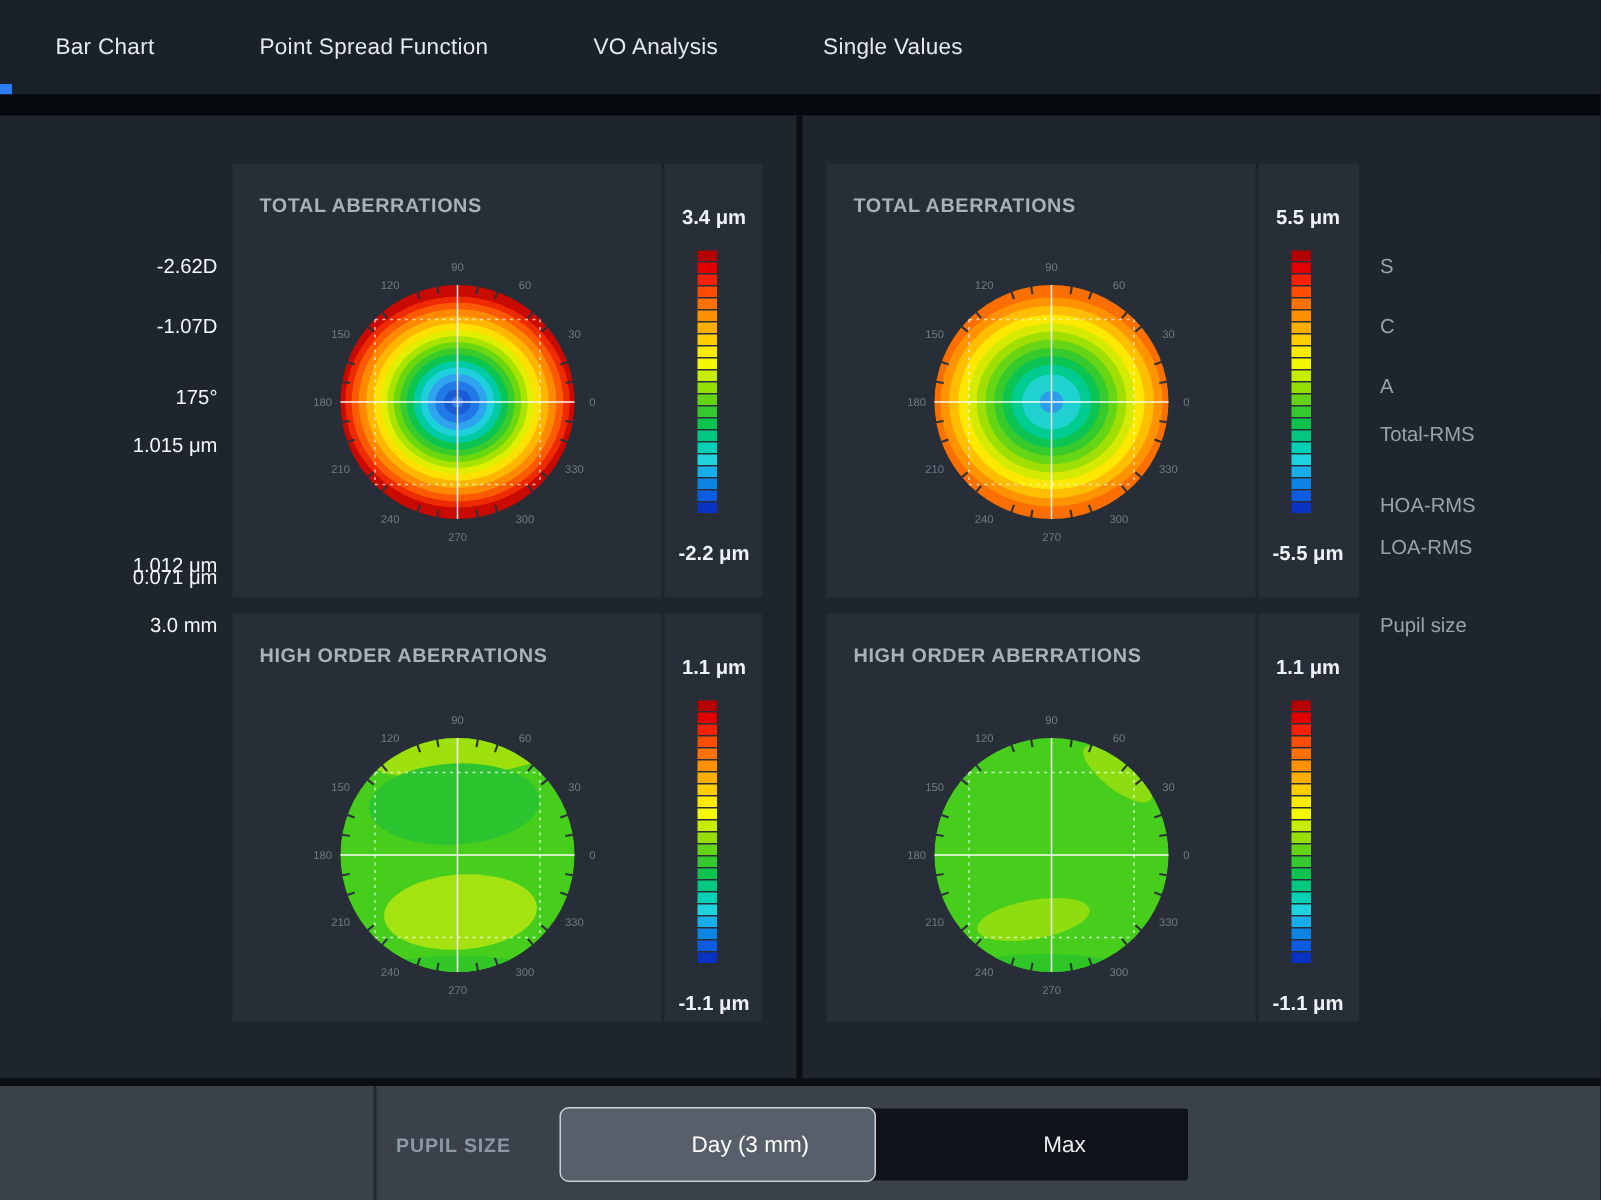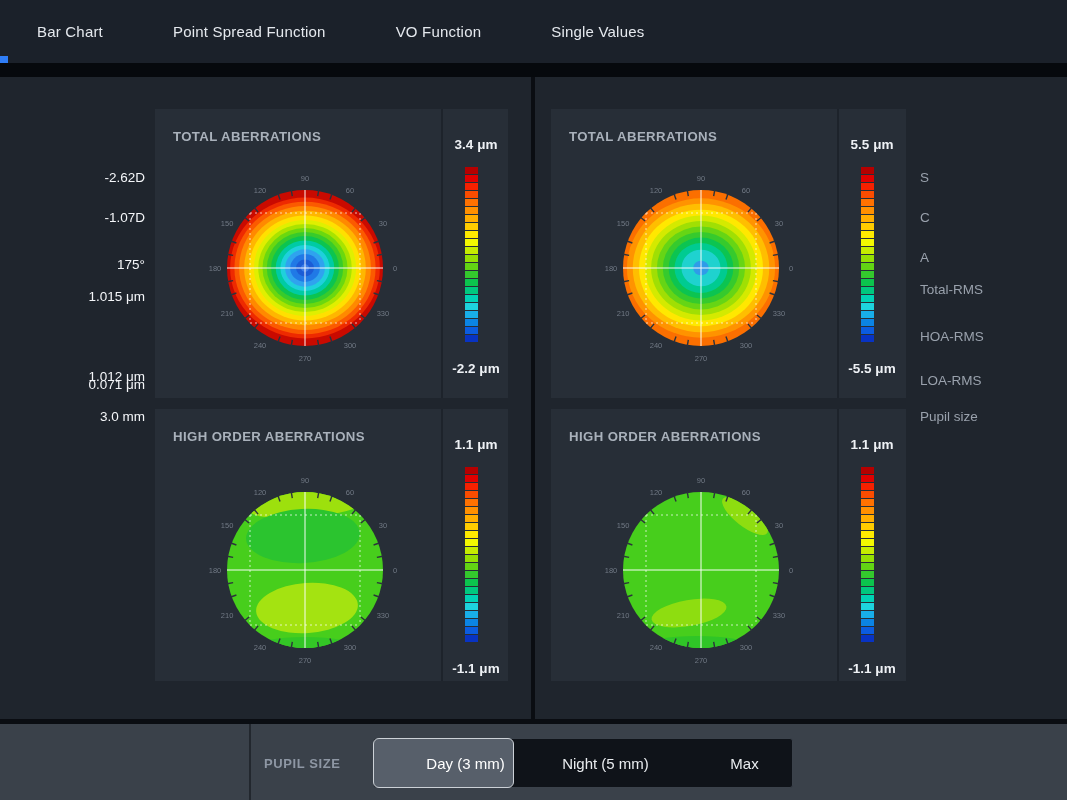--- a/index.html
+++ b/index.html
@@ -55,21 +55,21 @@
                 font-size:15px;cursor:pointer;box-sizing:border-box;padding-left:44px;}
   .pupil-option.selected{background:#575f6a;border:1px solid #ccd1d7;border-radius:6px;
                          color:#ffffff;margin:-1px 0 -1px -1px;}
 </style>
 </head>
 <body>
 
 <div id="tab-bar" class="abs">
     <div class="tab">Bar Chart</div>
     <div class="tab">Point Spread Function</div>
-    <div class="tab">VO Function</div>
+    <div class="tab">VO Analysis</div>
     <div class="tab">Single Values</div>
   </div>
 <div id="accent-marker" class="abs"></div>
 <div id="top-strip" class="abs"></div>
 
 <div id="main" class="abs">
   <div id="main-divider" class="abs"></div>
 
   <div id="left-values"></div>
   <div id="right-labels"></div>
@@ -438,27 +438,26 @@
     <div class="meas-label abs" style="top: 93px;">S</div>
     <div class="meas-value abs" style="top: 132.8px;">-1.07D</div>
     <div class="meas-label abs" style="top: 132.8px;">C</div>
     <div class="meas-value abs" style="top: 180px;">175°</div>
     <div class="meas-label abs" style="top: 172.6px;">A</div>
     <div class="meas-value abs" style="top: 212.4px;">1.015 μm</div>
     <div class="meas-label abs" style="top: 205px; text-align: right;">Total-RMS</div>
     <div class="meas-value abs" style="top: 252.2px; margin-top: 48px;">0.071 μm</div>
     <div class="meas-label abs" style="top: 252.2px;">HOA-RMS</div>
     <div class="meas-value abs" style="top: 292px;">1.012 μm</div>
-    <div class="meas-label abs" style="top: 296px;">LOA-RMS</div>
+    <div class="meas-label abs" style="top: 280px;">LOA-RMS</div>
     <div class="meas-value abs" style="top: 331.8px;">3.0 mm</div>
     <div class="meas-label abs" style="top: 331.8px;">Pupil size</div>
   </div>
 
 <div id="bottom-sep" class="abs"></div>
 <div id="bottom-bar" class="abs">
   <div id="bottom-bar-divider" class="abs"></div>
 </div>
 <div id="pupil-size-label" class="abs">PUPIL SIZE</div>
 <div id="pupil-segmcontrol" class="abs">
     <div class="pupil-option selected">Day (3 mm)</div>
-    <div class="pupil-option">Night (5 mm)</div>
     <div class="pupil-option">Max</div>
   </div>
 
 </body></html>

